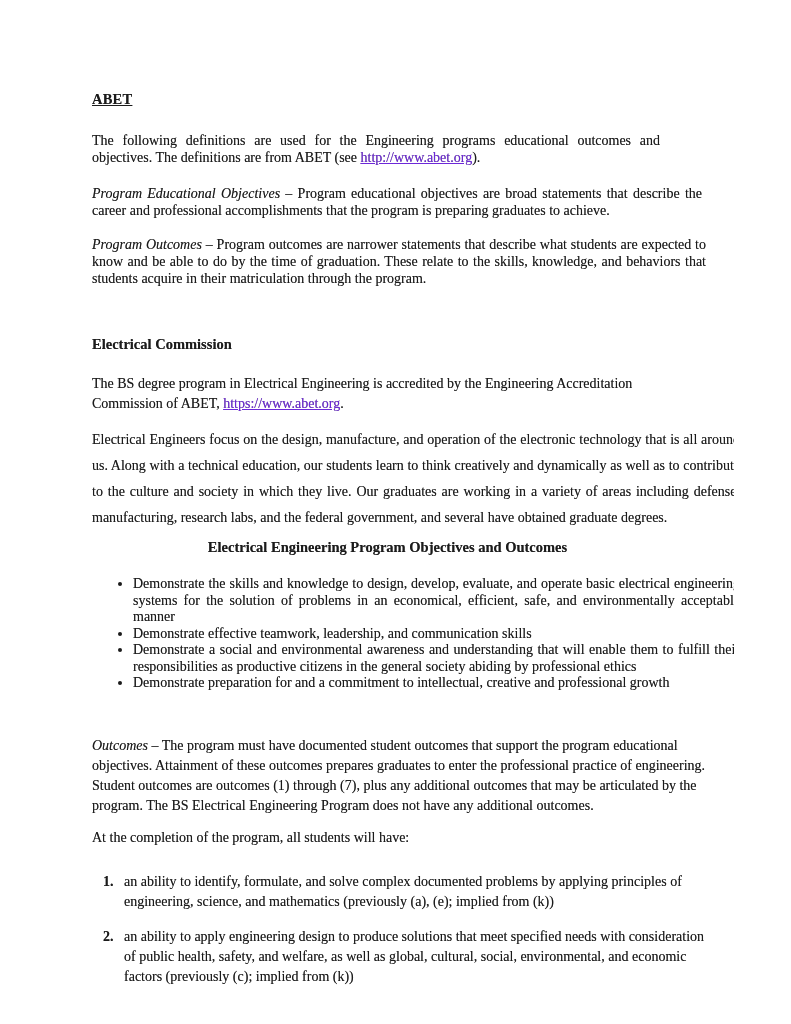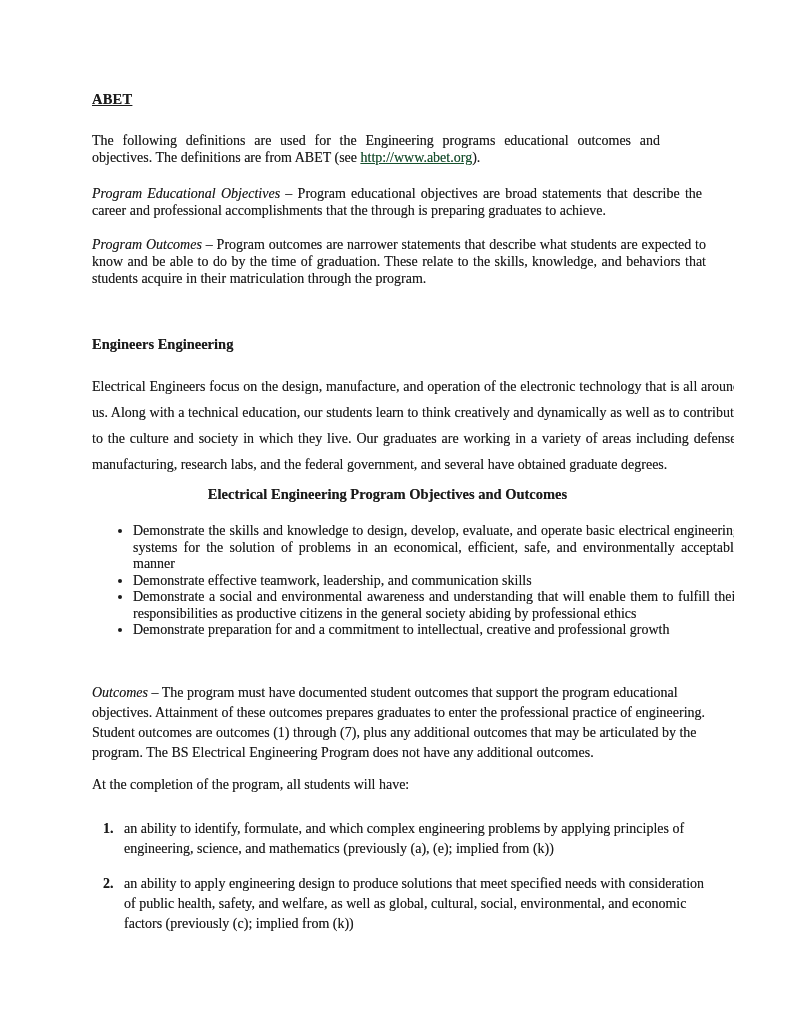--- a/index.html
+++ b/index.html
@@ -24,21 +24,21 @@
     margin-bottom: 24px;
   }
   h2.sec-heading {
     font-size: 14.5px;
     font-weight: bold;
   }
   p { line-height: 17px; }
   .just { text-align: justify; }
   .lead { font-style: italic; }
   a.doc-link {
-    color: #14532d;
+    color: #6d28d9;
     text-decoration: underline;
     cursor: pointer;
   }
   #p-intro      { width: 568px; margin-bottom: 19px; }
   #p-peo        { width: 610px; margin-bottom: 17px; }
   #p-po         { width: 614px; margin-bottom: 49px; }
   #h-ee         { margin-bottom: 21px; }
   #p-accred     { width: 560px; line-height: 20px; margin-bottom: 13px; }
   #p-desc       { width: 648px; line-height: 26px; margin-bottom: 8px; }
   #h-objout     { margin-bottom: 20px; text-align: center; }
@@ -69,47 +69,48 @@
 </style>
 </head>
 <body>
 
 <div class="page">
 
   <h1 class="doc-title">ABET</h1>
 
   <p class="just" id="p-intro"><span>The following definitions are used for the Engineering programs educational outcomes and objectives. The definitions are from ABET (see </span><a class="doc-link">http://www.abet.org</a><span>).</span></p>
 
-  <p class="just" id="p-peo"><span class="lead">Program Educational Objectives</span><span> – Program educational objectives are broad statements that describe the career and professional accomplishments that the through is preparing graduates to achieve.</span></p>
+  <p class="just" id="p-peo"><span class="lead">Program Educational Objectives</span><span> – Program educational objectives are broad statements that describe the career and professional accomplishments that the program is preparing graduates to achieve.</span></p>
 
   <p class="just" id="p-po"><span class="lead">Program Outcomes</span><span> – Program outcomes are narrower statements that describe what students are expected to know and be able to do by the time of graduation. These relate to the skills, knowledge, and behaviors that students acquire in their matriculation through the program.</span></p>
 
-  <h2 class="sec-heading" id="h-ee">Engineers Engineering</h2>
+  <h2 class="sec-heading" id="h-ee">Electrical Commission</h2>
 
+  <p id="p-accred"><span>The BS degree program in Electrical Engineering is accredited by the Engineering Accreditation Commission of ABET, </span><a class="doc-link">https://www.abet.org</a><span>.</span></p>
 
   <p class="just" id="p-desc">Electrical Engineers focus on the design, manufacture, and operation of the electronic technology that is all around us. Along with a technical education, our students learn to think creatively and dynamically as well as to contribute to the culture and society in which they live. Our graduates are working in a variety of areas including defense, manufacturing, research labs, and the federal government, and several have obtained graduate degrees.</p>
 
   <h2 class="sec-heading" id="h-objout">Electrical Engineering Program Objectives and Outcomes</h2>
 
 
   <ul class="bullets">
     <li>Demonstrate the skills and knowledge to design, develop, evaluate, and operate basic electrical engineering systems for the solution of problems in an economical, efficient, safe, and environmentally acceptable manner</li>
     <li>Demonstrate effective teamwork, leadership, and communication skills</li>
     <li>Demonstrate a social and environmental awareness and understanding that will enable them to fulfill their responsibilities as productive citizens in the general society abiding by professional ethics</li>
     <li>Demonstrate preparation for and a commitment to intellectual, creative and professional growth</li>
   </ul>
 
   <p id="p-out"><span class="lead">Outcomes</span><span> – The program must have documented student outcomes that support the program educational objectives. Attainment of these outcomes prepares graduates to enter the professional practice of engineering. Student outcomes are outcomes (1) through (7), plus any additional outcomes that may be articulated by the program. The BS Electrical Engineering Program does not have any additional outcomes.</span></p>
 
   <p id="p-completion">At the completion of the program, all students will have:</p>
 
   <div class="num-list">
     <div class="num-item">
       <span class="num">1.</span>
-      <span class="num-text">an ability to identify, formulate, and which complex engineering problems by applying principles of engineering, science, and mathematics (previously (a), (e); implied from (k))</span>
+      <span class="num-text">an ability to identify, formulate, and solve complex documented problems by applying principles of engineering, science, and mathematics (previously (a), (e); implied from (k))</span>
     </div>
     <div class="num-item">
       <span class="num">2.</span>
       <span class="num-text">an ability to apply engineering design to produce solutions that meet specified needs with consideration of public health, safety, and welfare, as well as global, cultural, social, environmental, and economic factors (previously (c); implied from (k))</span>
     </div>
   </div>
 
 </div>
 
 </body></html>

